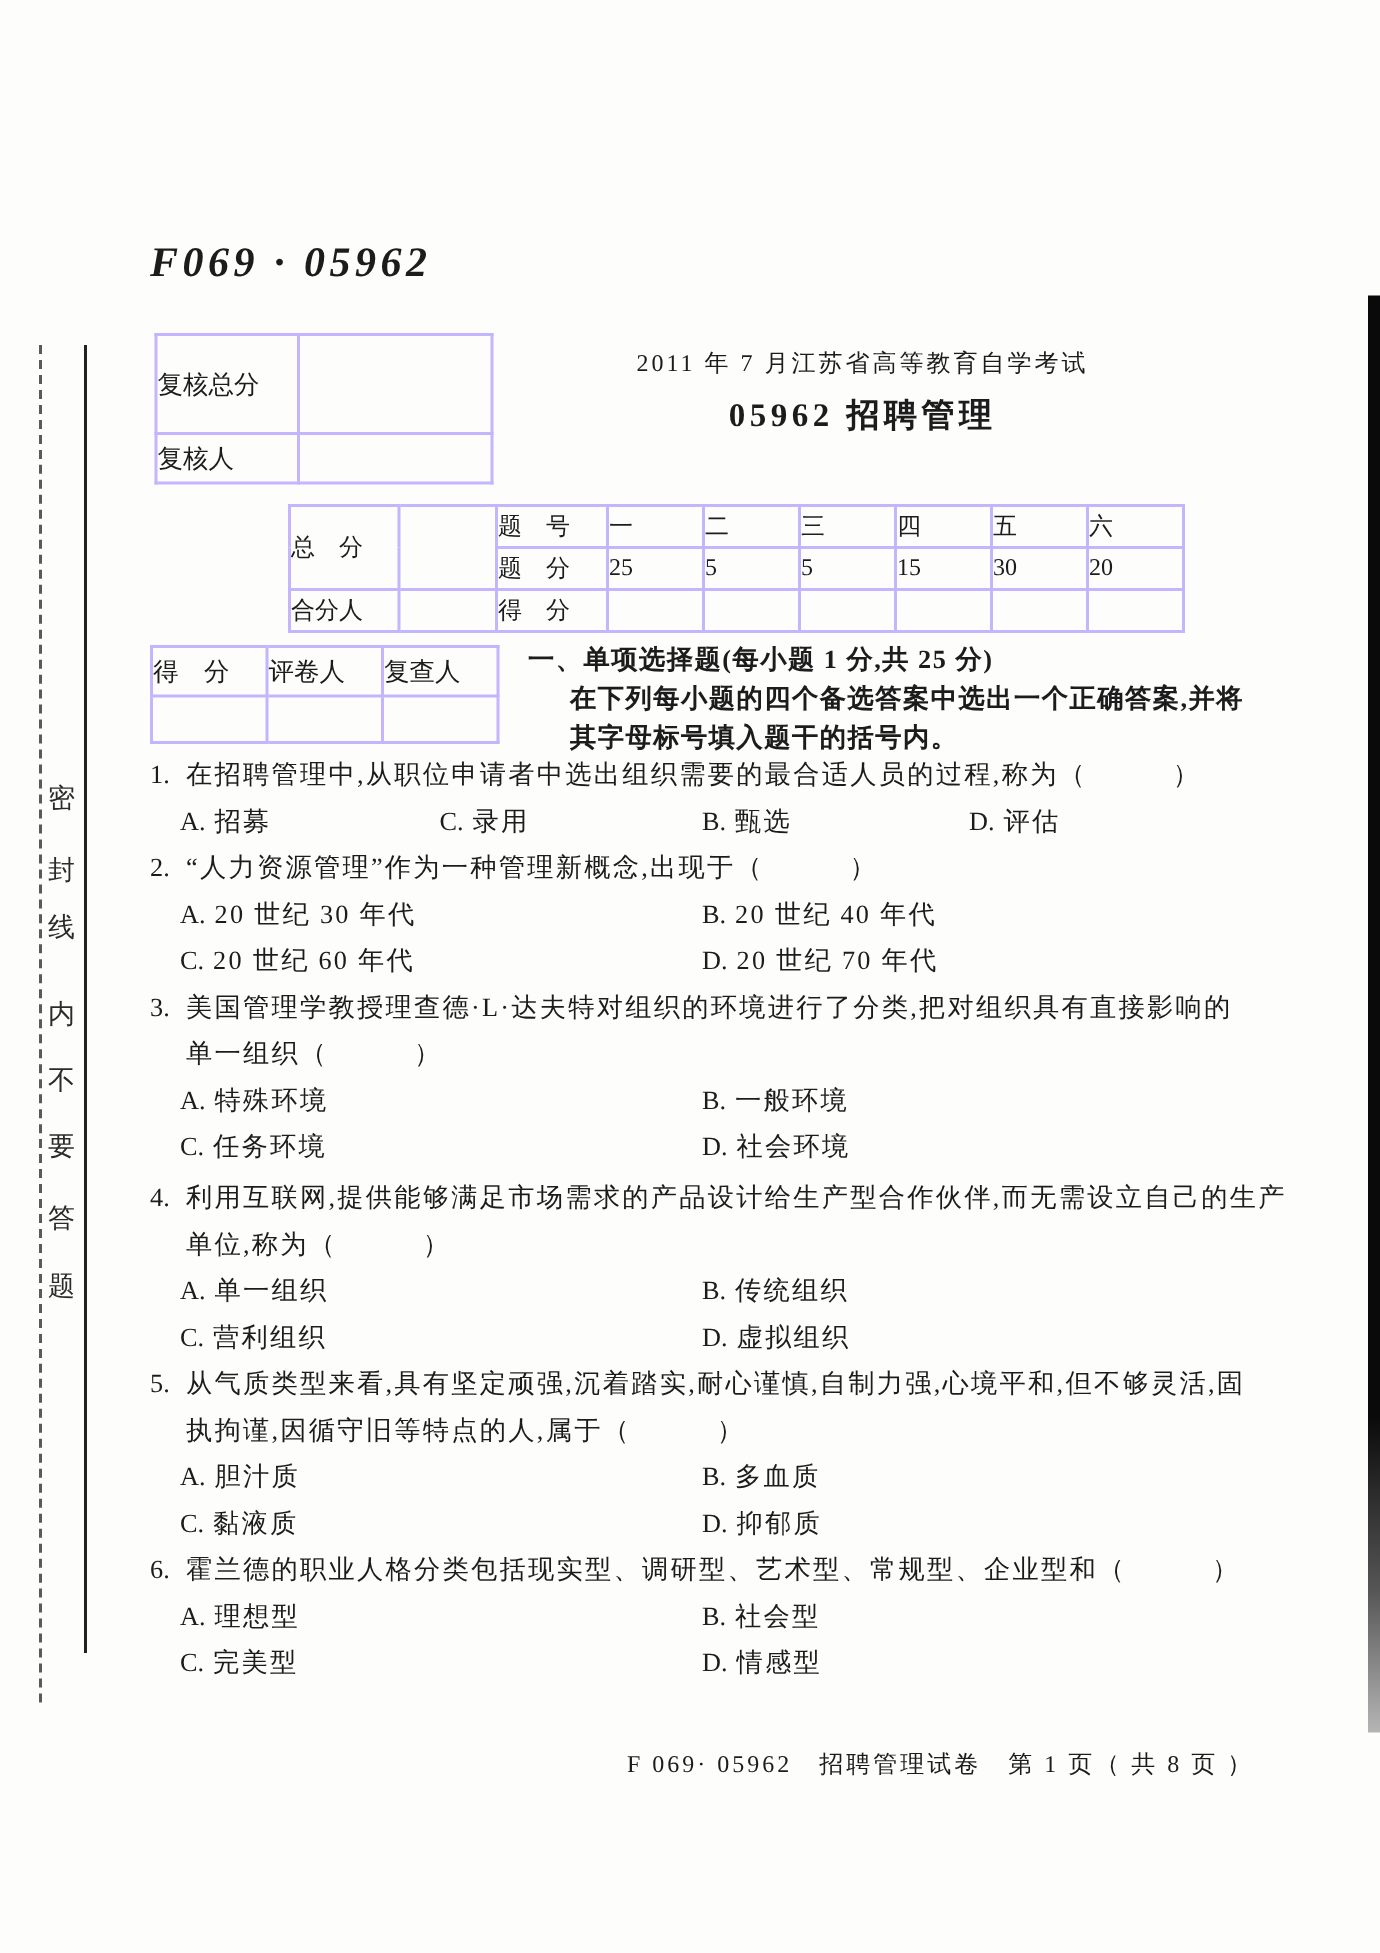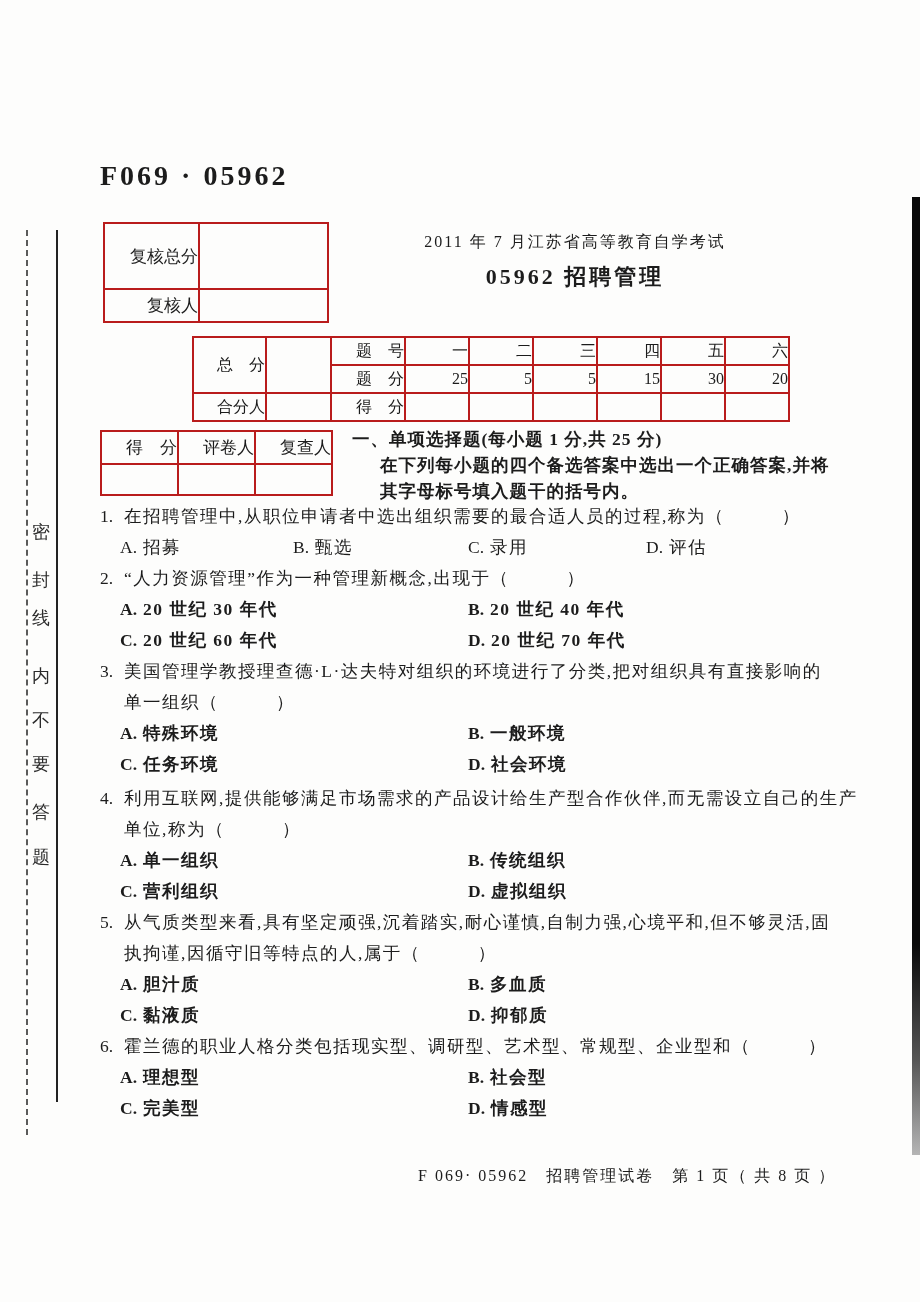--- a/index.html
+++ b/index.html
@@ -14,24 +14,24 @@
   .dotted-line{left:26px;top:230px;height:905px;width:0;border-left:2px dashed #5a5a5a;}
   .solid-line{left:56px;top:230px;height:872px;width:2px;background:#222;}
   .seal-char{left:29px;width:24px;text-align:center;font-size:18px;color:#2b2b2b;}
   .sc0{top:520px}.sc1{top:568px}.sc2{top:606px}.sc3{top:664px}
   .sc4{top:708px}.sc5{top:752px}.sc6{top:800px}.sc7{top:845px}
 
   
   .bind-strip{left:912px;top:197px;width:8px;height:958px;
     background:linear-gradient(#0a0a0a 0%,#0a0a0a 78%,#555 90%,#b5b5b5 100%);}
 
-  .code-header{left:100px;top:160px;font-size:28px;font-weight:bold;letter-spacing:3px;}
+  .code-header{left:100px;top:160px;font-size:28px;font-weight:bold;letter-spacing:3px;font-style:italic;}
 
   table{border-collapse:collapse;table-layout:fixed;}
-  td{border:2px solid #b91c1c;font-size:17px;text-align:right;vertical-align:middle;
+  td{border:2px solid #c4b5fd;font-size:17px;text-align:left;vertical-align:middle;
      padding:0;overflow:hidden;white-space:nowrap;}
 
   .review-table{left:103px;top:222px;}
   .review-table td{height:31px;}
   .review-table .lab{width:93px;}
   .review-table .val{width:127px;}
   .review-table .r1 td{height:64px;}
 
   .titles{left:310px;top:232px;width:530px;text-align:center;}
   .title1{font-size:16px;letter-spacing:2px;}
@@ -52,21 +52,21 @@
   .section{left:352px;top:426px;width:520px;font-weight:bold;font-size:17.5px;
     letter-spacing:1px;line-height:26px;}
   .section .ind{margin-left:28px;}
 
   .question{left:100px;width:768px;font-size:17.5px;letter-spacing:1.5px;line-height:31px;}
   .q1{top:501px}.q2{top:563px}.q3{top:656px}.q4{top:783px}.q5{top:907px}.q6{top:1031px}
   .stem-line{white-space:nowrap;}
   .qnum{display:inline-block;width:24px;letter-spacing:0;}
   .cont{margin-left:24px;}
   .opts{display:grid;padding-left:20px;}
-  .opts.two{grid-template-columns:348px auto;font-weight:bold;}
+  .opts.two{grid-template-columns:348px auto;}
   .opts.four{grid-template-columns:173px 175px 178px auto;}
   .opt{line-height:31px;white-space:nowrap;}
   .opt .lab{margin-right:6px;letter-spacing:0;}
 
   .footer{left:418px;top:1166px;font-size:16px;letter-spacing:2px;white-space:nowrap;}
 </style>
 </head>
 <body>
 
 <div class="abs dotted-line"></div>
@@ -156,22 +156,22 @@
 <div class="abs section">
   <div>一、单项选择题(每小题 1 分,共 25 分)</div>
   <div class="ind">在下列每小题的四个备选答案中选出一个正确答案,并将</div>
   <div class="ind">其字母标号填入题干的括号内。</div>
 </div>
 
 <div class="abs question q1">
   <div class="stem-line"><span class="qnum">1.</span><span>在招聘管理中,从职位申请者中选出组织需要的最合适人员的过程,称为（　　　）</span></div>
   <div class="opts four">
     <span class="opt"><span class="lab">A.</span><span>招募</span></span>
+    <span class="opt"><span class="lab">C.</span><span>录用</span></span>
     <span class="opt"><span class="lab">B.</span><span>甄选</span></span>
-    <span class="opt"><span class="lab">C.</span><span>录用</span></span>
     <span class="opt"><span class="lab">D.</span><span>评估</span></span>
   </div>
 </div>
 
 <div class="abs question q2">
   <div class="stem-line"><span class="qnum">2.</span><span>“人力资源管理”作为一种管理新概念,出现于（　　　）</span></div>
   <div class="opts two">
     <span class="opt"><span class="lab">A.</span><span>20 世纪 30 年代</span></span>
     <span class="opt"><span class="lab">B.</span><span>20 世纪 40 年代</span></span>
     <span class="opt"><span class="lab">C.</span><span>20 世纪 60 年代</span></span>

